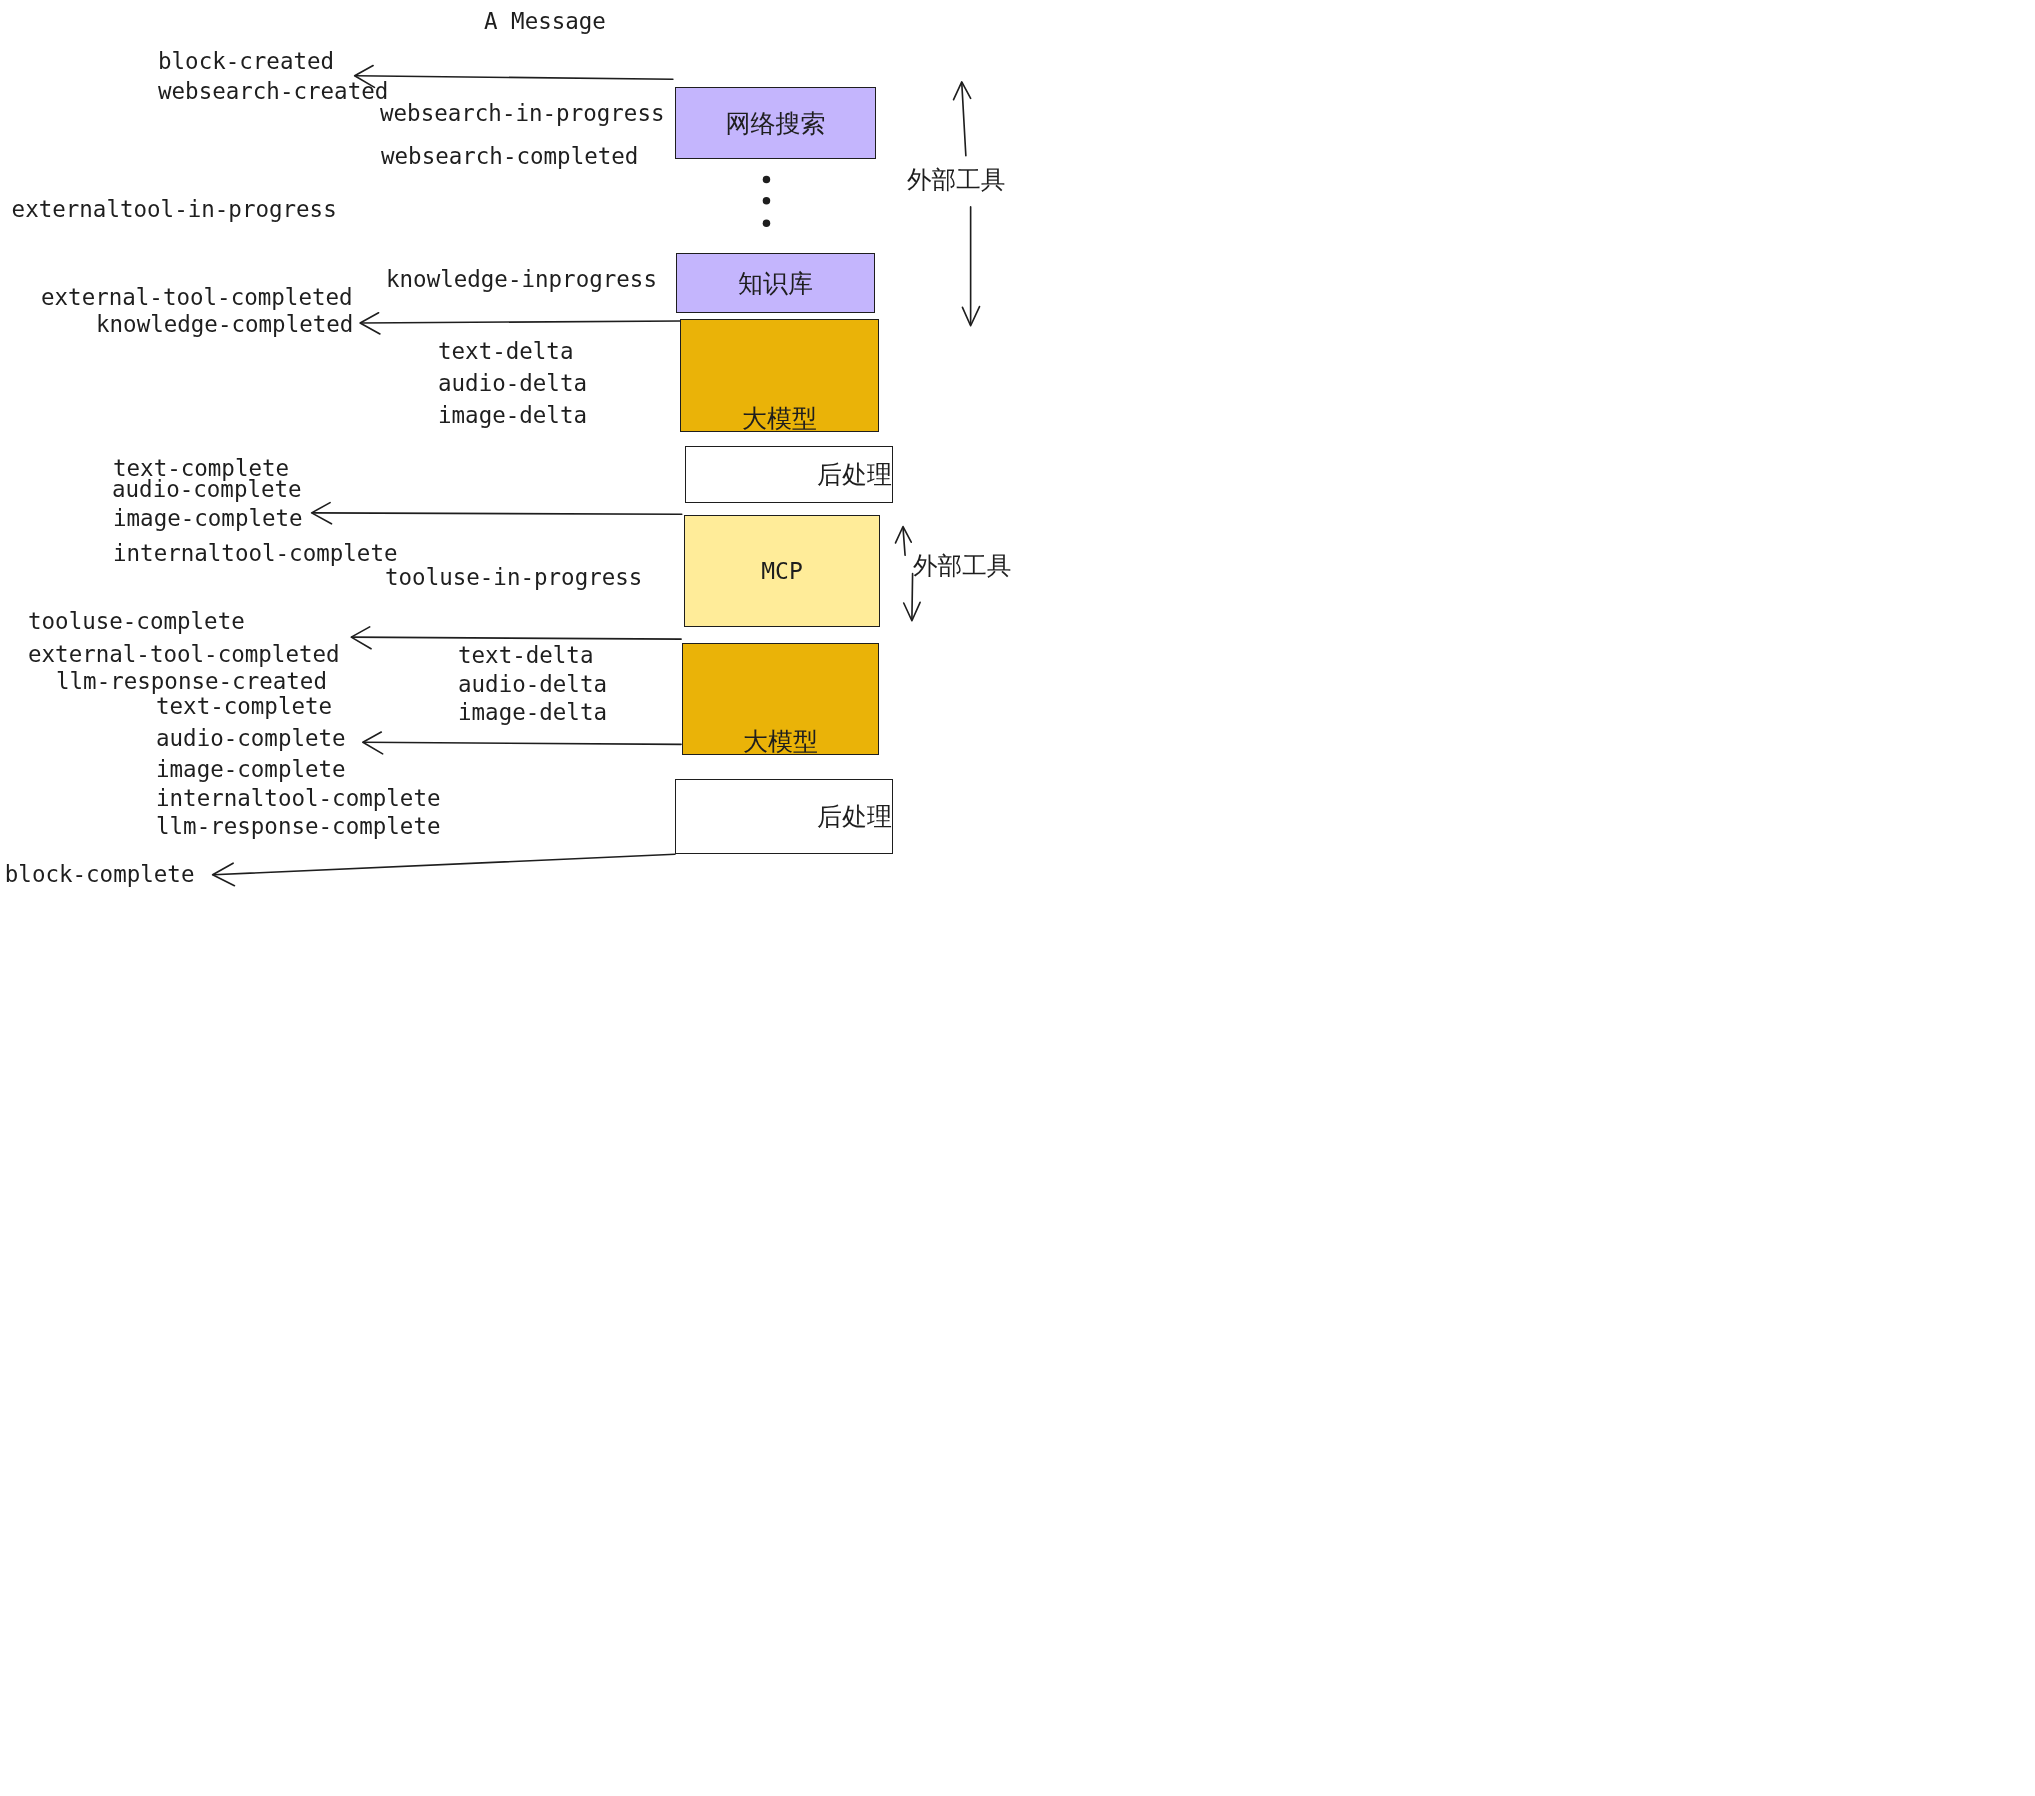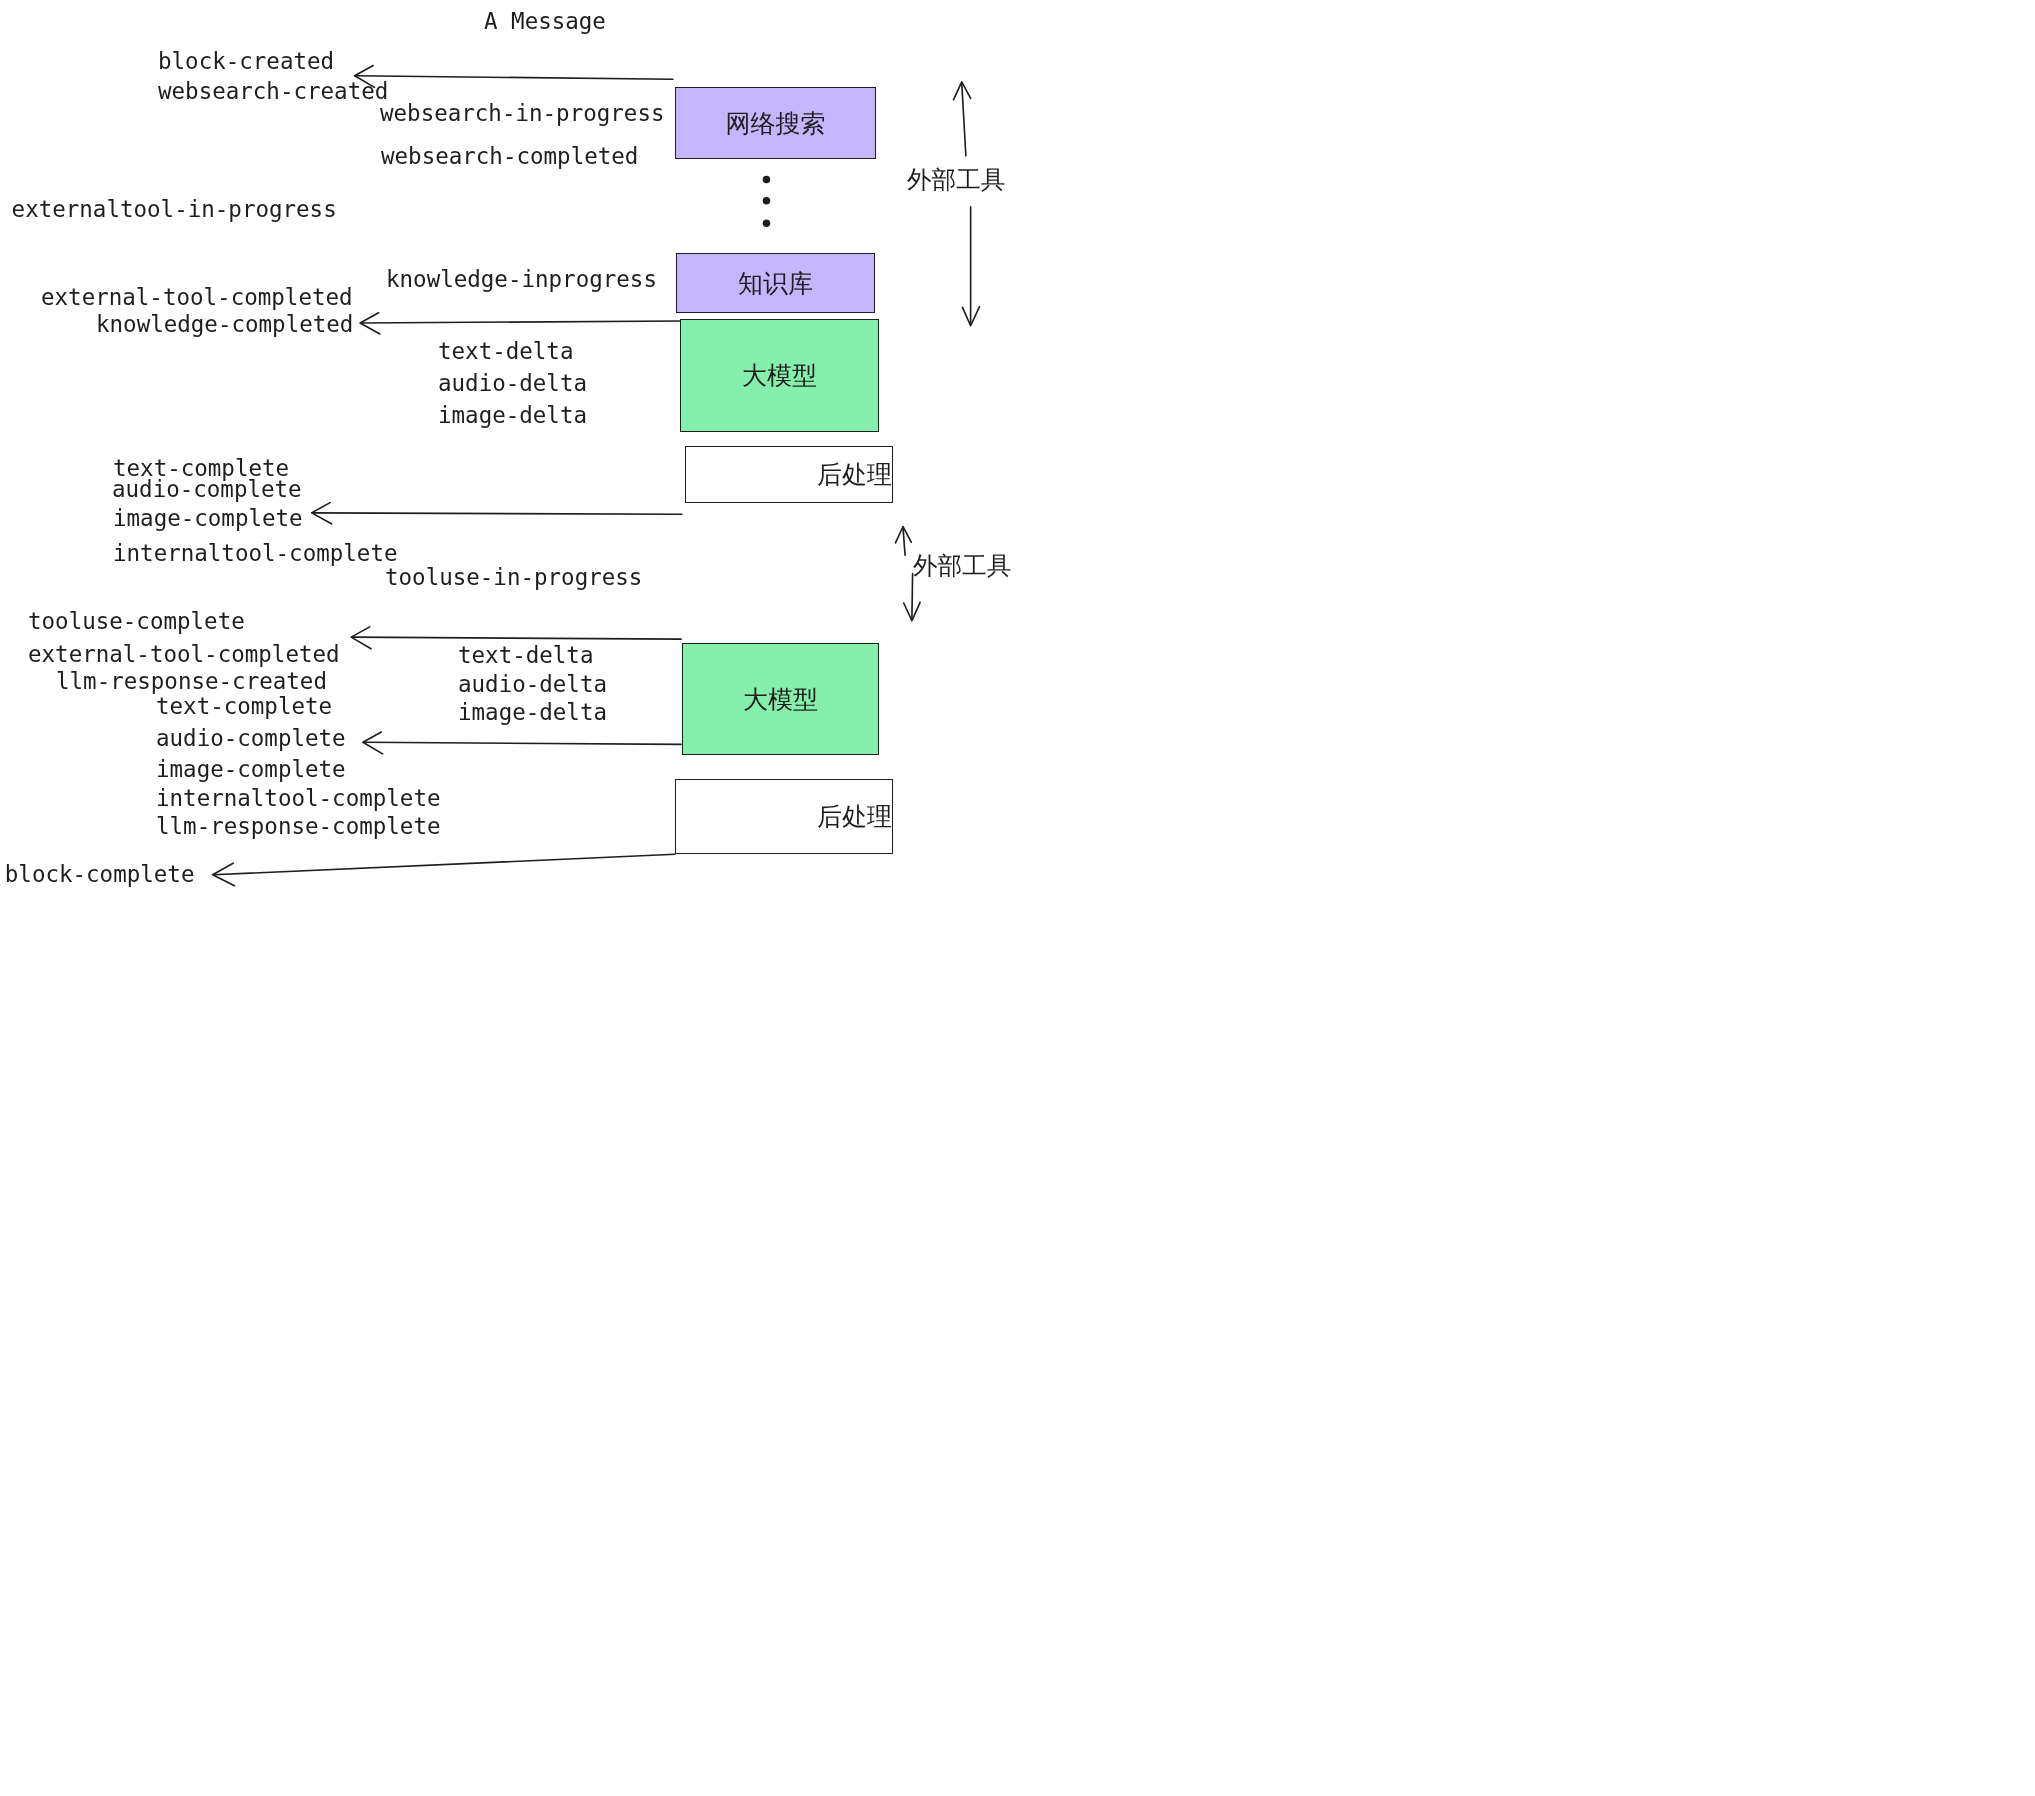--- a/index.html
+++ b/index.html
@@ -12,21 +12,21 @@
   .arrows{position:absolute;left:0;top:0;width:1018px;height:898px;}
   .arrows path{fill:none;stroke:#1e1e1e;stroke-width:2.4;stroke-linecap:round;stroke-linejoin:round;}
   .arrows circle{fill:#1e1e1e;stroke:none;}
   .box{
     position:absolute;box-sizing:border-box;border:1.7px solid #1e1e1e;
     display:flex;align-items:center;justify-content:center;
   }
   .box .lbl{font-family:"Liberation Sans","DejaVu Sans",sans-serif;font-size:25px;line-height:1;white-space:pre;}
   .box.mcp-box .lbl{font-family:"DejaVu Sans Mono","Liberation Mono",monospace;font-size:23px;}
   .pink{background:#c4b5fd;}
-  .green{background:#86efac;}
+  .green{background:#eab308;align-items:flex-end;}
   .yellow{background:#ffec99;}
   .white{background:#ffffff;justify-content:flex-end;}
   .side-label{
     position:absolute;font-family:"Liberation Sans","DejaVu Sans",sans-serif;
     font-size:24.6px;line-height:30px;white-space:pre;
   }
 </style>
 </head>
 <body>
 
@@ -83,20 +83,23 @@
   </div>
   <div class="box pink" style="left:676px;top:253px;width:199px;height:60px;">
     <span class="lbl">知识库</span>
   </div>
   <div class="box green" style="left:680px;top:319px;width:199px;height:113px;">
     <span class="lbl">大模型</span>
   </div>
   <div class="box white" style="left:685px;top:446px;width:208px;height:57px;">
     <span class="lbl">后处理</span>
   </div>
+  <div class="box yellow mcp-box" style="left:684px;top:515px;width:196px;height:112px;">
+    <span class="lbl">MCP</span>
+  </div>
   <div class="box green" style="left:682px;top:643px;width:197px;height:112px;">
     <span class="lbl">大模型</span>
   </div>
   <div class="box white" style="left:675px;top:779px;width:218px;height:75px;">
     <span class="lbl">后处理</span>
   </div>
 
   <div class="side-label" style="left:907px;top:165px;">外部工具</div>
   <div class="side-label" style="left:913px;top:551px;">外部工具</div>
 

